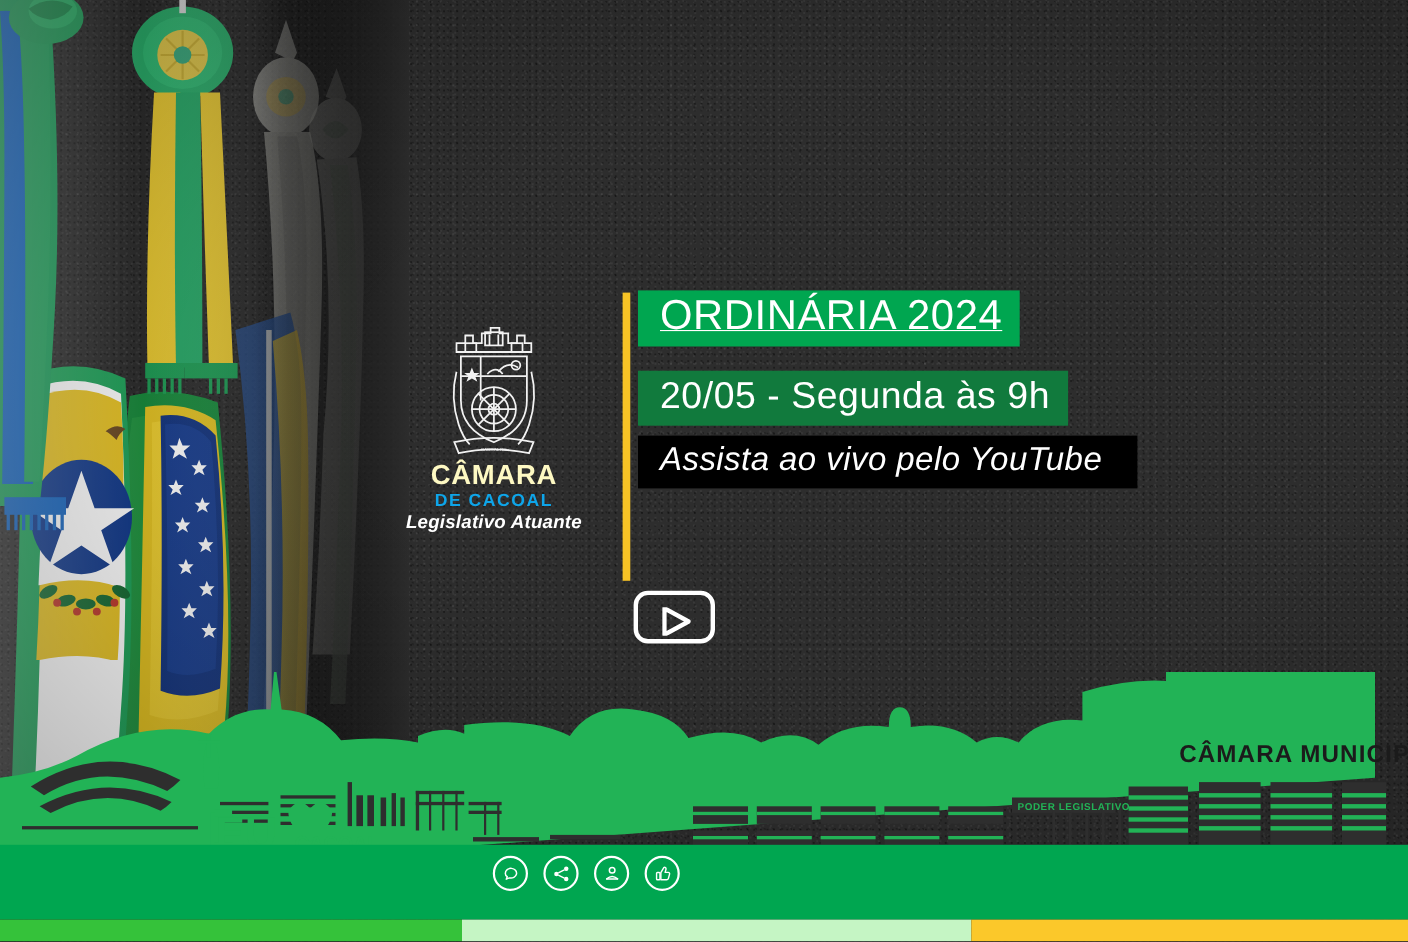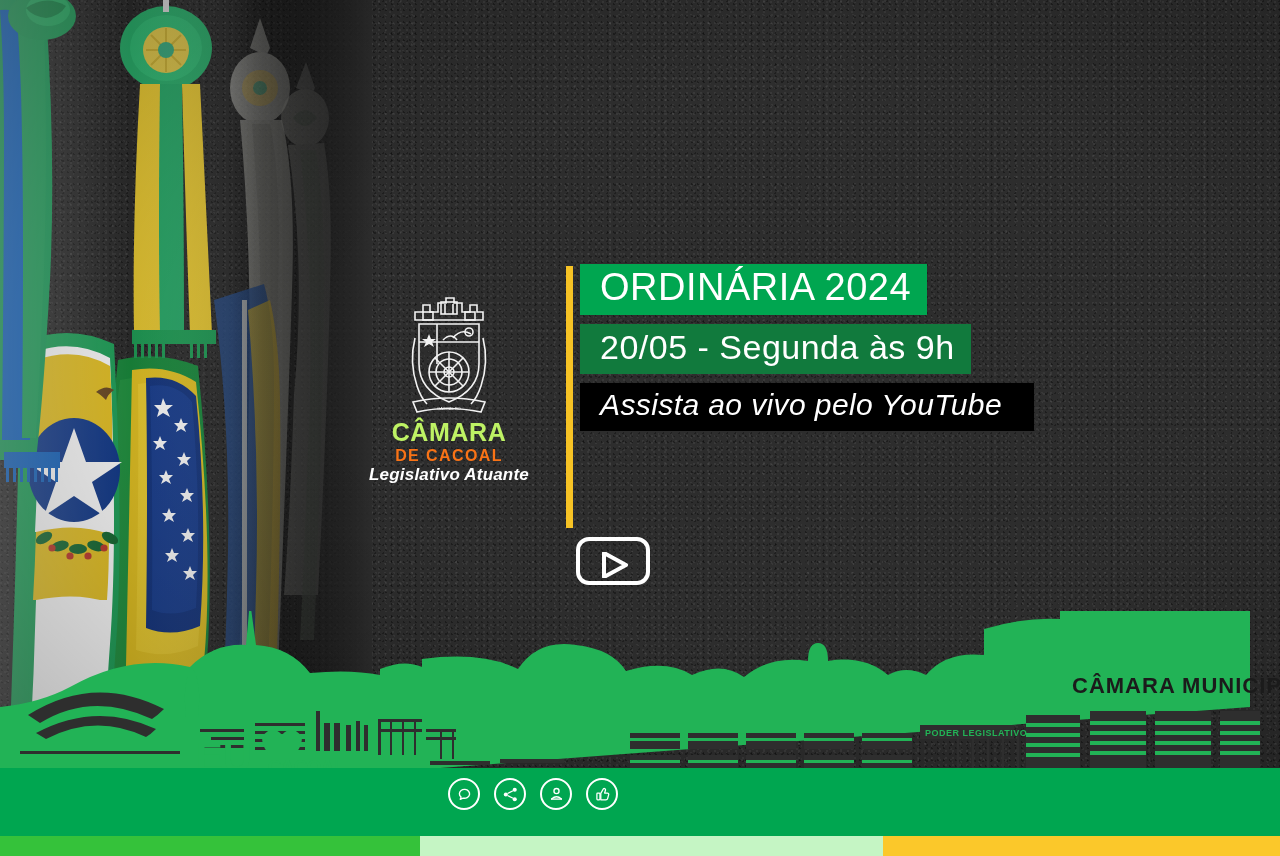--- a/index.html
+++ b/index.html
@@ -32,38 +32,38 @@
 
   
   .flags{position:absolute;left:0;top:0;width:372px;height:790px;overflow:hidden;}
 
   
   .logo-block{
     position:absolute;left:356px;top:294px;width:186px;text-align:center;
   }
   .crest{width:104px;height:124px;display:block;margin:0 auto;}
   .logo-l1,.logo-l2{
-    color:#bef264;font-weight:bold;font-size:25px;letter-spacing:.6px;line-height:25px;
+    color:#fef9c3;font-weight:bold;font-size:25px;letter-spacing:.6px;line-height:25px;
     margin-top:2px;
   }
-  .logo-l3{color:#f97316;font-weight:bold;font-size:16px;letter-spacing:1.4px;margin-top:2px;}
+  .logo-l3{color:#0ea5e9;font-weight:bold;font-size:16px;letter-spacing:1.4px;margin-top:2px;}
   .logo-tag{color:#fff;font-weight:bold;font-style:italic;font-size:17px;letter-spacing:.2px;}
 
   
   .accent-line{
     position:absolute;left:566px;top:266px;width:7px;height:262px;background:#f7c325;
   }
 
   
   .banners{position:absolute;left:580px;top:264px;}
   .bar{display:table;color:#fff;white-space:nowrap;}
   .bar-1{background:#00a650;padding:6px 18px 14px 22px;margin-bottom:8px;}
   .bar-1 .t{font-size:76px;font-weight:bold;line-height:76px;letter-spacing:-1px;}
   .bar-1 .sup{font-size:40px;vertical-align:super;line-height:0;font-weight:bold;}
-  .bar-2{background:#00a650;padding:3px 16px 8px 20px;margin-bottom:9px;}
+  .bar-2{background:#00a650;padding:3px 16px 8px 20px;margin-bottom:22px;text-decoration:underline;}
   .bar-2 .t{font-size:38px;font-weight:400;letter-spacing:.5px;line-height:40px;}
   .bar-3{background:#117a3d;padding:5px 16px 9px 20px;margin-bottom:9px;}
   .bar-3 .t{font-size:34px;font-weight:normal;letter-spacing:.5px;line-height:36px;}
   .bar-4{background:#000000;padding:5px 32px 9px 20px;}
   .bar-4 .t{font-size:30px;font-style:italic;font-weight:400;letter-spacing:.4px;line-height:34px;}
 
   
   .play-btn{
     position:absolute;left:576px;top:537px;width:74px;height:48px;
     border:4px solid #fff;border-radius:13px;box-sizing:border-box;

